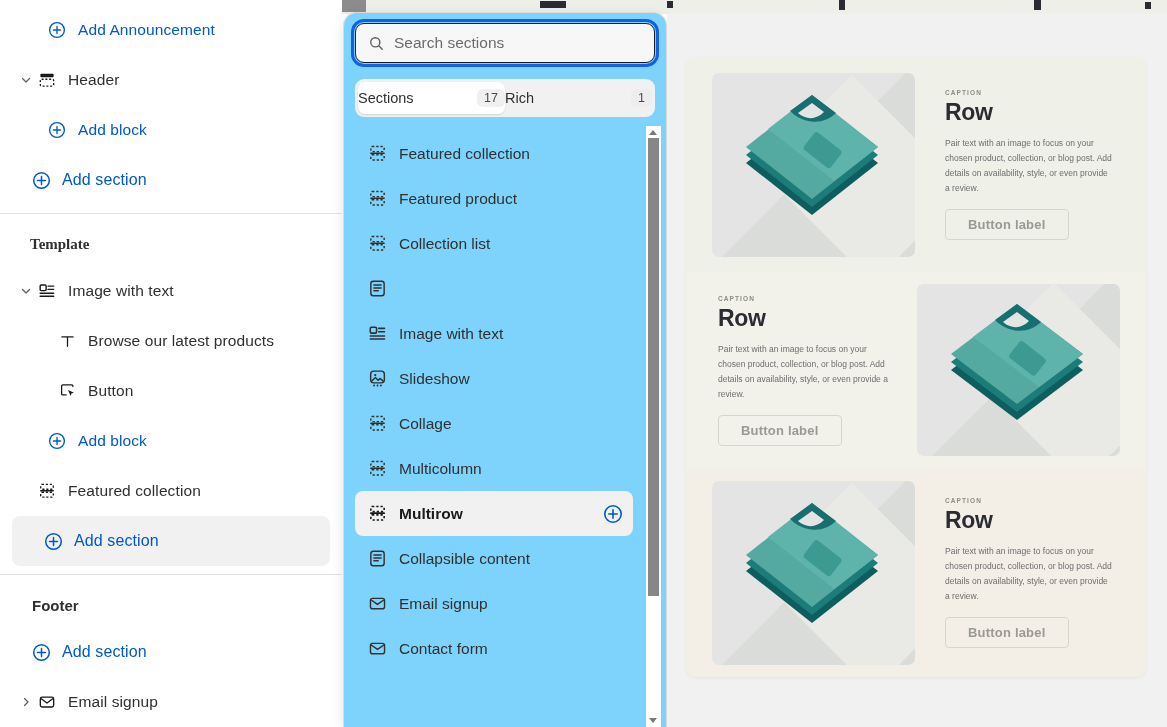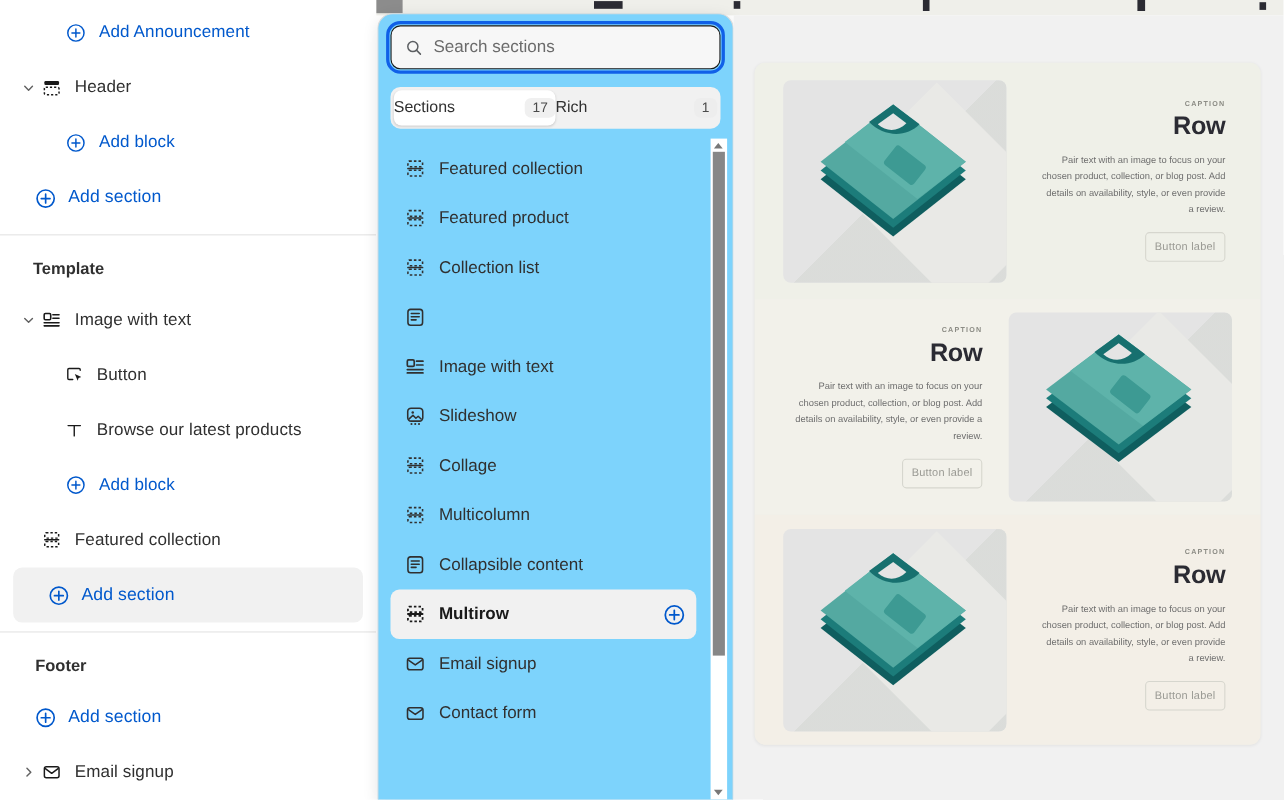--- a/index.html
+++ b/index.html
@@ -27,21 +27,21 @@
   .side-row .ico {
     width: 22px; flex: 0 0 22px; display: flex; align-items: center; justify-content: center;
     margin-right: 10px; color: #1a1a1a;
   }
   .side-row .lbl { font-size: 15.5px; color: #303030; letter-spacing: .1px; }
   .side-row.link .lbl { color: #0058CC; font-weight: 400; }
   .side-row.link .ico { color: #0058CC; }
   .side-row.selected { background: #F1F1F1; border-radius: 8px; margin: 0 12px; padding-left: 4px; width: 318px; }
   .sec-head { font-size: 15px; font-weight: 700; color: #303030; padding-left: 30px; height: 44px; display:flex; align-items:center; }
   .divider { height: 1px; background: #E3E3E3; width: 342px; }
-  .indent-1 { padding-left: 58px; }
+  .indent-1 { padding-left: 46px; }
 
   
   .bg-strip {
     position: absolute; left: 342px; top: 0; width: 825px; height: 14px;
     background: #EFEFEA;
   }
   .bg-strip .sq { position: absolute; background: #2b2b33; }
   .bg-left-block { position: absolute; left: 342px; top: 0; width: 24px; height: 12px; background: #8C8C8C; }
 
   
@@ -103,39 +103,38 @@
 
   
   .preview {
     position: absolute; left: 667px; top: 14px; width: 500px; height: 713px;
     background: #F1F1F1; overflow: hidden;
   }
   .pv-card {
     position: absolute; left: 19px; top: 43px; width: 460px; height: 620px;
     border-radius: 10px; overflow: hidden; background: #EFF0E8;
     box-shadow: 0 1px 3px rgba(0,0,0,0.06);
-    text-align: right;
   }
   .pv-row { position: relative; width: 100%; display: flex; align-items: center; }
   .pv-row.r1 { height: 215px; background: #EFF0E8; padding: 0 26px; }
   .pv-row.r2 { height: 196px; background: #F2F1EA; padding: 0 26px; }
   .pv-row.r3 { height: 209px; background: #F3EFE7; padding: 0 26px; }
   .pv-img {
     width: 203px; height: 184px; border-radius: 7px; background: #E4E4E4;
     position: relative; overflow: hidden; flex: 0 0 203px;
   }
   .pv-row.r2 .pv-img { width: 203px; height: 172px; }
   .pv-txt { flex: 1; padding: 0 6px 0 30px; }
   .pv-row.r2 .pv-txt { padding: 0 24px 0 6px; }
   .pv-cap { font-size: 6.5px; letter-spacing: 1.1px; color: #8C8C85; font-weight: 700; margin-bottom: 3px; }
   .pv-h { font-size: 23px; color: #2B2B33; font-weight: 700; letter-spacing: -.3px; margin-bottom: 10px; }
   .pv-p { font-size: 8.5px; line-height: 15px; color: #6E6E6E; max-width: 196px; margin-bottom: 13px; }
   .pv-btn {
     display: inline-block; border: 1px solid #D6D6CE; border-radius: 4px;
-    font-size: 10px; color: #9A9A94; padding: 7px 8px; letter-spacing: .2px;
+    font-size: 13px; color: #9A9A94; padding: 7px 22px; letter-spacing: .2px; font-weight: bold;
   }
 
   
   .sw { position: absolute; inset: 0; }
   .sw .shadow {
     position: absolute; left: 0; bottom: 0; width: 100%; height: 100%;
     background: linear-gradient(135deg, transparent 0 50%, #D9DBD8 50% 100%);
     opacity: .85;
   }
   .sw .shadow2 {
@@ -199,54 +198,54 @@
         <svg width="19" height="19" viewBox="0 0 20 20">
             <circle cx="10" cy="10" r="8.2" fill="none" stroke="#0058CC" stroke-width="1.6"></circle>
             <path d="M10 5.8v8.4M5.8 10h8.4" stroke="#0058CC" stroke-width="1.6" stroke-linecap="round"></path>
           </svg>
       </span>
       <span class="lbl" style="font-size:16px;">Add section</span>
     </div>
 
     <div class="divider" style="margin-top:8px;"></div>
 
-    <div class="sec-head" style="margin-top:8px;">Template</div>
+    <div class="sec-head" style="margin-top:8px;font-family:Liberation Serif, serif;">Template</div>
 
     <div class="side-row">
       <span class="twisty">
         <svg width="12" height="12" viewBox="0 0 12 12">
             <path d="M2.5 4.5L6 8l3.5-3.5" fill="none" stroke="#616161" stroke-width="1.3" stroke-linecap="round" stroke-linejoin="round"></path>
           </svg>
       </span>
       <span class="ico">
         <svg width="18" height="18" viewBox="0 0 20 20">
             <rect x="2.4" y="3.4" width="6.6" height="6.2" rx="1.2" fill="none" stroke="#1a1a1a" stroke-width="1.6"></rect>
             <path d="M11.2 4.6h6.2M11.2 8.2h6.2M2.4 12.6h15M2.4 15.8h15" stroke="#1a1a1a" stroke-width="1.6" stroke-linecap="round"></path>
           </svg>
       </span>
       <span class="lbl">Image with text</span>
     </div>
 
     <div class="side-row" style="padding-left:56px;">
       <span class="ico">
         <svg width="17" height="17" viewBox="0 0 20 20">
+            <path d="M3.4 4.6h13.2M10 4.6v11" stroke="#1a1a1a" stroke-width="1.5" stroke-linecap="round"></path>
+          </svg>
+      </span>
+      <span class="lbl">Browse our latest products</span>
+    </div>
+
+    <div class="side-row" style="padding-left:56px;">
+      <span class="ico">
+        <svg width="17" height="17" viewBox="0 0 20 20">
             <path d="M16.4 4.2v-.6a1.3 1.3 0 0 0-1.3-1.3H4.4A1.3 1.3 0 0 0 3.1 3.6v9.2a1.3 1.3 0 0 0 1.3 1.3h4" fill="none" stroke="#1a1a1a" stroke-width="1.5" stroke-linecap="round"></path>
             <path d="M10.6 8.2l7 3.3-3 .9-.9 3z" fill="#1a1a1a"></path>
           </svg>
       </span>
       <span class="lbl">Button</span>
-    </div>
-
-    <div class="side-row" style="padding-left:56px;">
-      <span class="ico">
-        <svg width="17" height="17" viewBox="0 0 20 20">
-            <path d="M3.4 4.6h13.2M10 4.6v11" stroke="#1a1a1a" stroke-width="1.5" stroke-linecap="round"></path>
-          </svg>
-      </span>
-      <span class="lbl">Browse our latest products</span>
     </div>
 
     <div class="side-row link indent-1">
       <span class="ico">
         <svg width="18" height="18" viewBox="0 0 20 20">
             <circle cx="10" cy="10" r="8.2" fill="none" stroke="#0058CC" stroke-width="1.5"></circle>
             <path d="M10 6v8M6 10h8" stroke="#0058CC" stroke-width="1.5" stroke-linecap="round"></path>
           </svg>
       </span>
       <span class="lbl">Add block</span>
@@ -422,46 +421,46 @@
             <svg width="19" height="19" viewBox="0 0 20 20">
                 <rect x="3" y="2.6" width="14" height="5.4" rx="1.3" fill="none" stroke="#303030" stroke-width="1.5" stroke-dasharray="2.4 2"></rect>
                 <rect x="3" y="11.4" width="14" height="5.4" rx="1.3" fill="none" stroke="#303030" stroke-width="1.5" stroke-dasharray="2.4 2"></rect>
                 <path d="M3 9.7h14" stroke="#303030" stroke-width="1.6" stroke-linecap="round"></path>
               </svg>
           </span>
           <span class="lbl">Multicolumn</span>
 
         </div>
 
-        <div class="item">
-          <span class="ico">
-            <svg width="19" height="19" viewBox="0 0 20 20">
-                <rect x="3" y="2.4" width="14" height="15.2" rx="2.6" fill="none" stroke="#303030" stroke-width="1.5"></rect>
-                <path d="M6.2 6.4h7.6M6.2 9.4h7.6M6.2 12.4h4.6" stroke="#303030" stroke-width="1.5" stroke-linecap="round"></path>
-              </svg>
-          </span>
-          <span class="lbl">Collapsible content</span>
-
-        </div>
-
         <div class="item hover">
           <span class="ico">
             <svg width="19" height="19" viewBox="0 0 20 20">
                 <rect x="3" y="2.6" width="14" height="5.4" rx="1.3" fill="none" stroke="#1a1a1a" stroke-width="1.7" stroke-dasharray="2.4 2"></rect>
                 <rect x="3" y="11.4" width="14" height="5.4" rx="1.3" fill="none" stroke="#1a1a1a" stroke-width="1.7" stroke-dasharray="2.4 2"></rect>
                 <path d="M3 9.7h14" stroke="#1a1a1a" stroke-width="1.8" stroke-linecap="round"></path>
               </svg>
           </span>
           <span class="lbl">Multirow</span>
           <span class="plus">
               <svg width="20" height="20" viewBox="0 0 20 20">
                 <circle cx="10" cy="10" r="8.2" fill="none" stroke="#0058CC" stroke-width="1.6"></circle>
                 <path d="M10 5.8v8.4M5.8 10h8.4" stroke="#0058CC" stroke-width="1.6" stroke-linecap="round"></path>
               </svg>
             </span>
+        </div>
+
+        <div class="item">
+          <span class="ico">
+            <svg width="19" height="19" viewBox="0 0 20 20">
+                <rect x="3" y="2.4" width="14" height="15.2" rx="2.6" fill="none" stroke="#303030" stroke-width="1.5"></rect>
+                <path d="M6.2 6.4h7.6M6.2 9.4h7.6M6.2 12.4h4.6" stroke="#303030" stroke-width="1.5" stroke-linecap="round"></path>
+              </svg>
+          </span>
+          <span class="lbl">Collapsible content</span>
+
         </div>
 
         <div class="item">
           <span class="ico">
             <svg width="19" height="19" viewBox="0 0 20 20">
                 <rect x="2.6" y="4.6" width="14.8" height="11" rx="2.2" fill="none" stroke="#303030" stroke-width="1.5"></rect>
                 <path d="M3.8 6.6l6.2 4.4 6.2-4.4" fill="none" stroke="#303030" stroke-width="1.5" stroke-linecap="round" stroke-linejoin="round"></path>
               </svg>
           </span>
           <span class="lbl">Email signup</span>

